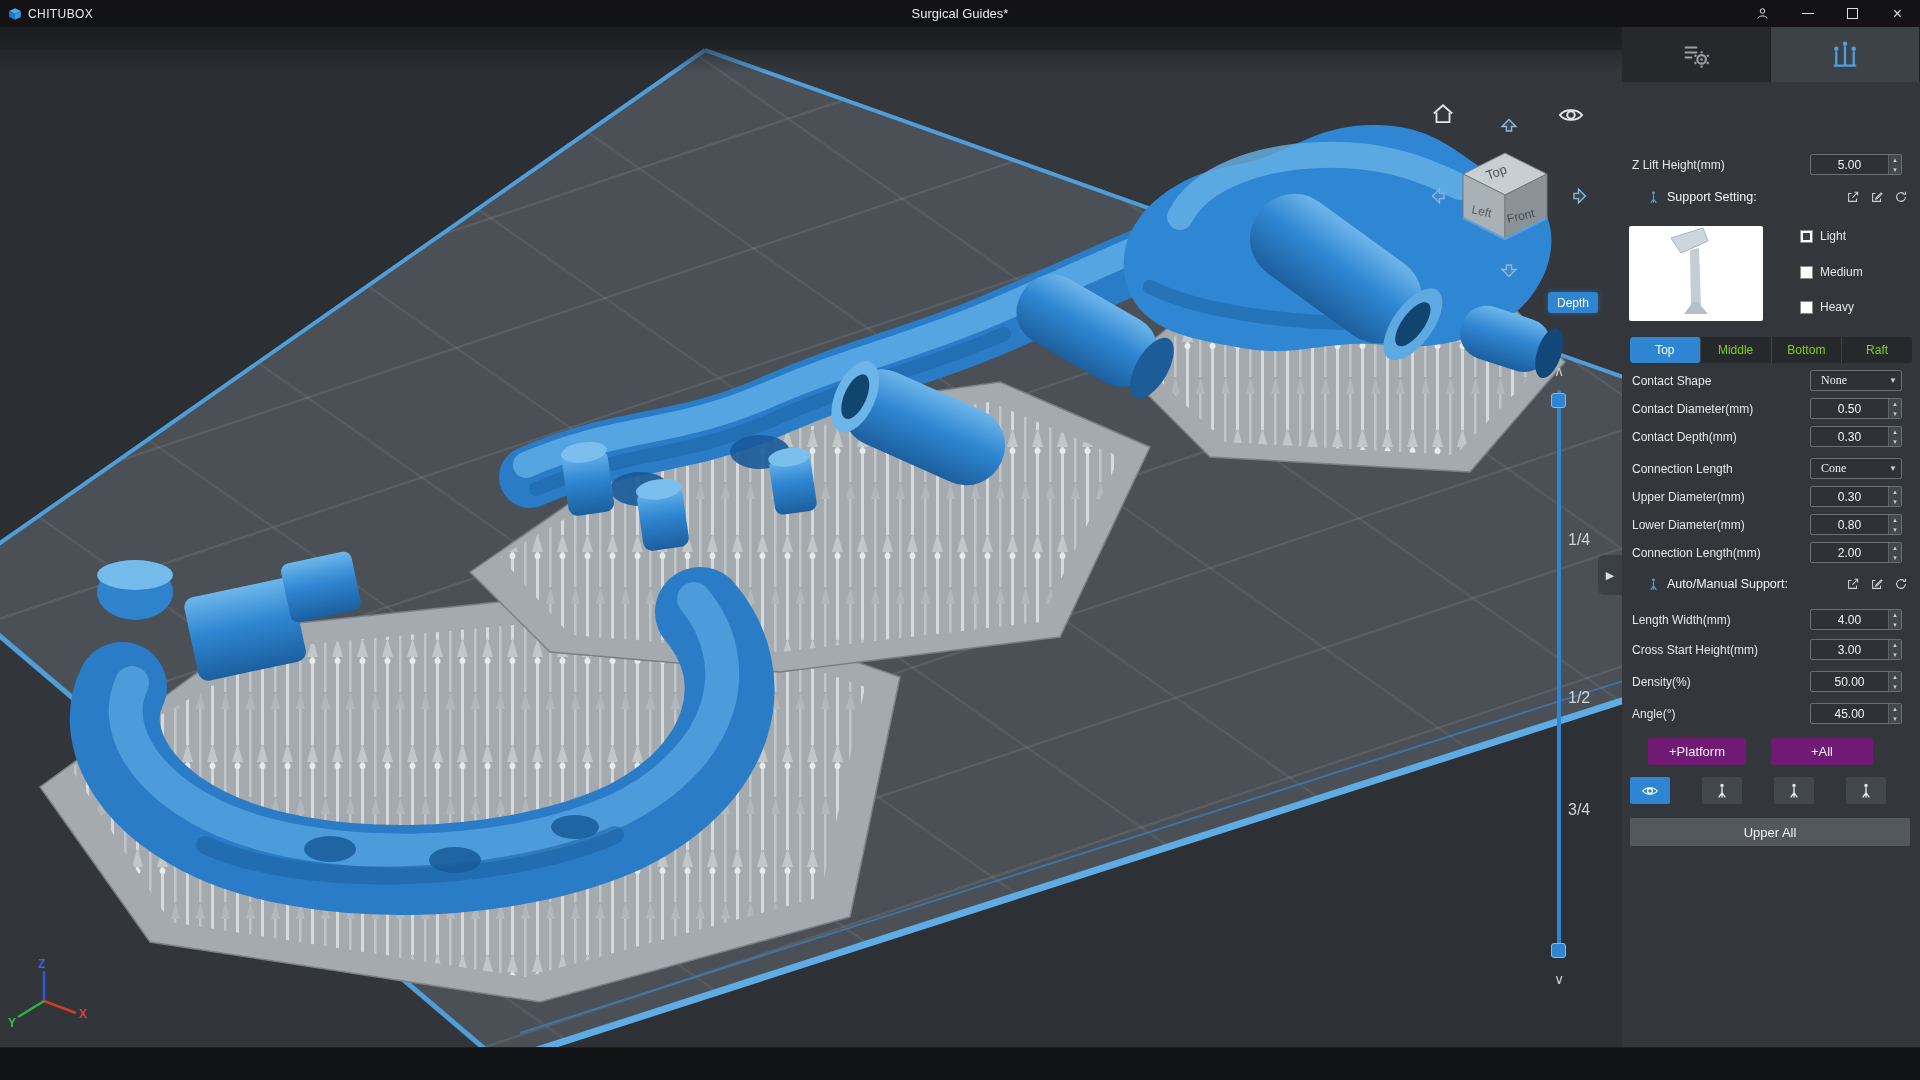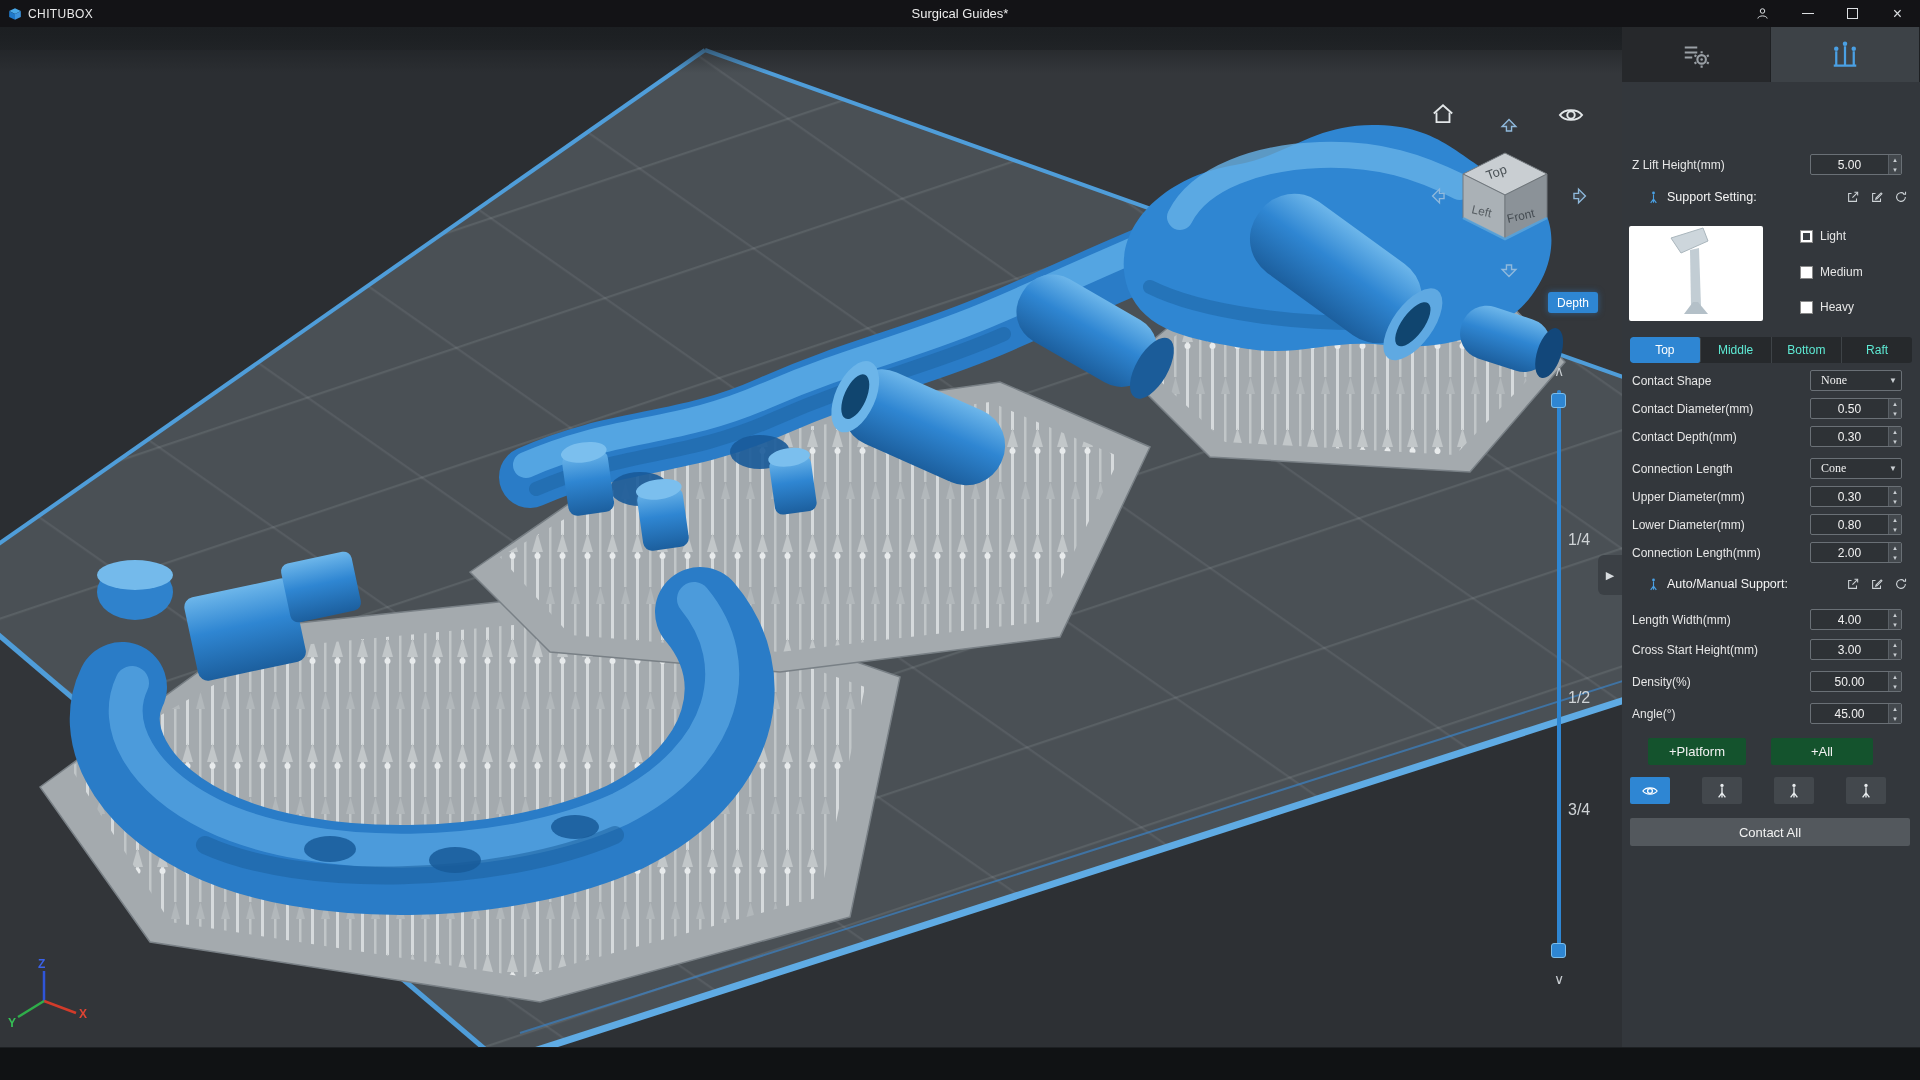--- a/index.html
+++ b/index.html
@@ -64,25 +64,25 @@
   .hchev { font-size:11px; color:#ced3d7; cursor:pointer; padding-left:2px; }
 
   .preview { position:absolute; left:7px; top:199px; width:134px; height:95px; background:#fff; border-radius:2px; }
   .cbrow { position:absolute; left:178px; height:18px; display:flex; align-items:center; gap:7px; cursor:pointer; }
   .cb { width:13px; height:13px; background:#fff; border:1px solid #888; display:flex; align-items:center; justify-content:center; }
   .cbi { width:7px; height:7px; background:transparent; }
   .cb-partial .cbi { background:#3a3f44; }
   .cblabel { font-size:12px; color:#e6e6e6; }
 
   .segtabs { position:absolute; left:8px; top:310px; width:282px; height:26px; display:flex; background:#26292c; border-radius:3px; overflow:hidden; }
-  .seg { flex:1; display:flex; align-items:center; justify-content:center; font-size:12px; color:#5eead4; border-right:1px solid #3e4347; cursor:pointer; }
+  .seg { flex:1; display:flex; align-items:center; justify-content:center; font-size:12px; color:#84cc16; border-right:1px solid #3e4347; cursor:pointer; }
   .seg:last-child { border-right:none; }
   .seg.active { background:#2e86d3; color:#fff; border-radius:3px; }
 
-  .btn-add { position:absolute; top:711px; height:27px; background:#14532d; border:none; border-radius:2px; color:#f2f2f2; font-size:13px; font-family:"Liberation Sans",sans-serif; cursor:pointer; }
+  .btn-add { position:absolute; top:711px; height:27px; background:#701a75; border:none; border-radius:2px; color:#f2f2f2; font-size:13px; font-family:"Liberation Sans",sans-serif; cursor:pointer; }
   .iconrow { position:absolute; left:8px; top:750px; width:256px; display:flex; justify-content:space-between; }
   .ibtn { width:40px; height:27px; background:#43484d; border:none; border-radius:2px; color:#e8ecee; display:flex; align-items:center; justify-content:center; cursor:pointer; }
   .ibtn svg { width:18px; height:18px; }
   .ibtn.active { background:#2e86d3; color:#fff; }
   .btn-remove { position:absolute; left:8px; top:791px; width:280px; height:28px; background:#53585d; border:none; border-radius:2px; color:#f2f2f2; font-size:13px; font-family:"Liberation Sans",sans-serif; cursor:pointer; }
 
   .defs-hidden { position:absolute; width:0; height:0; overflow:hidden; }
 </style>
 </head>
 <body>
@@ -589,17 +589,17 @@
             <use href="#i-pillar"></use>
           </svg>
         </button>
       <button class="ibtn">
           <svg>
             <use href="#i-pillar"></use>
           </svg>
         </button>
     </div>
 
-    <button class="btn-remove">Contact All</button>
+    <button class="btn-remove">Upper All</button>
   </aside>
 
   <footer class="bottombar"></footer>
 </div>
 
 </body></html>

